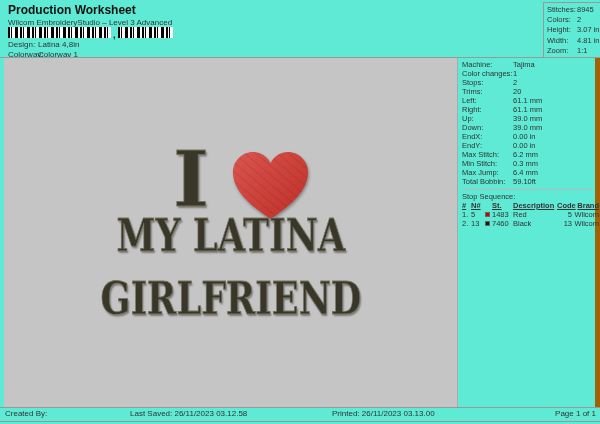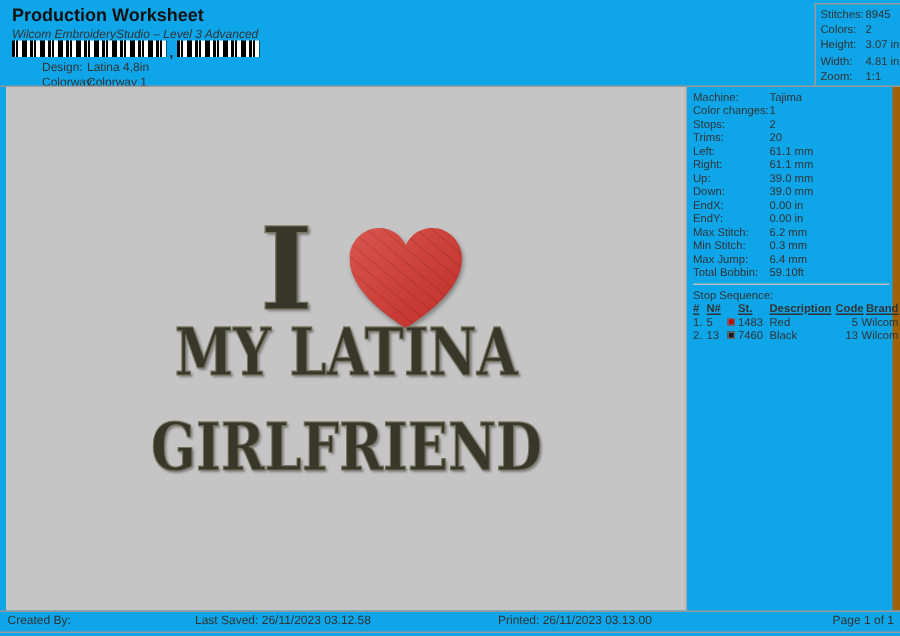--- a/index.html
+++ b/index.html
@@ -1,29 +1,29 @@
 <!DOCTYPE html>
 <html style="--thread: #383729; --canvas-bg: #c5c5c5;"><head>
 <meta charset="utf-8">
 <style>
   * { margin:0; padding:0; box-sizing:border-box; }
   html,body { background:#fff; }
   body { font-family:"Liberation Sans", sans-serif; color:#222; }
-  .page { position:relative; width:600px; height:424px; background:#0ea5e9; overflow:hidden; }
+  .page { position:relative; width:600px; height:424px; background:#5eead4; overflow:hidden; }
 
   
   .title { position:absolute; left:8px; top:3px; font-size:12px; font-weight:bold; color:#111; }
-  .subtitle { position:absolute; left:8px; top:18px; font-size:8px; color:#333;font-style:italic; }
+  .subtitle { position:absolute; left:8px; top:18px; font-size:8px; color:#333; }
   .barcode { position:absolute; left:8px; top:27px; height:11px; display:flex; align-items:flex-end; }
   .bars { height:11px; background:repeating-linear-gradient(90deg,#000 0px,#000 2px,#fff 2px,#fff 3px,#000 3px,#000 4px,#fff 4px,#fff 7px,#000 7px,#000 10px,#fff 10px,#fff 12px); }
   .bars-1 { width:103px; }
   .bars-2 { width:55px; }
   .barcode-sep { font-size:9px; font-weight:bold; line-height:6px; padding:0 2px; }
   .meta-row { position:absolute; left:8px; font-size:8px; color:#333; display:flex; }
-  .meta-row .lbl { width:30px;margin-left:20px; }
+  .meta-row .lbl { width:30px; }
   .meta-design { top:40px; }
   .meta-colorway { top:50px; }
 
   
   .summary-box { position:absolute; left:543px; top:2px; width:57px; height:55px;
                  border-left:1px solid #999; border-top:1px solid #999; padding:2px 0 0 3px; }
   .summary-row { display:flex; font-size:7.5px; line-height:10.2px; color:#333; }
   .summary-row .lbl { width:30px; }
 
   .hline { position:absolute; left:0; right:0; height:1px; background:#999; }

